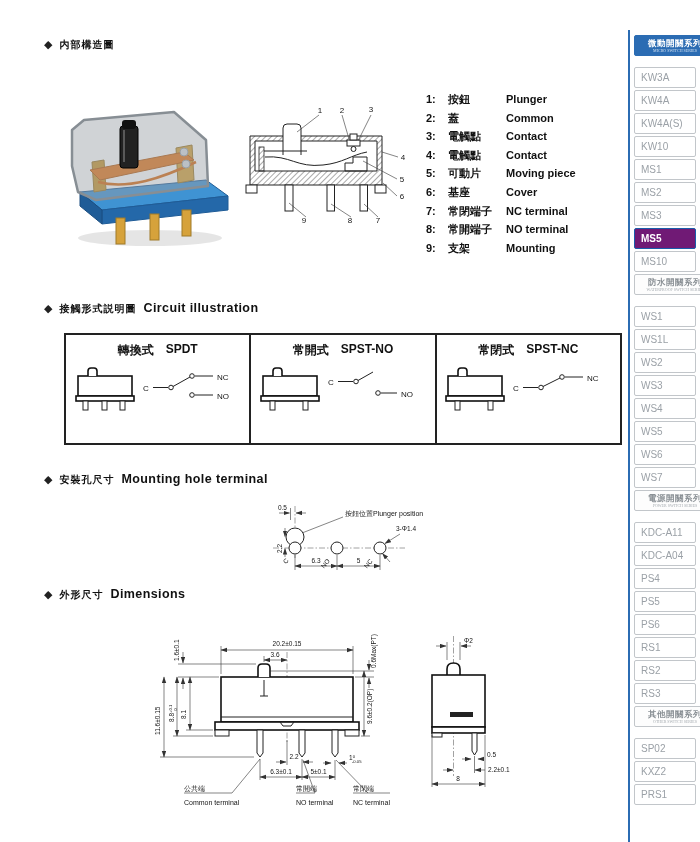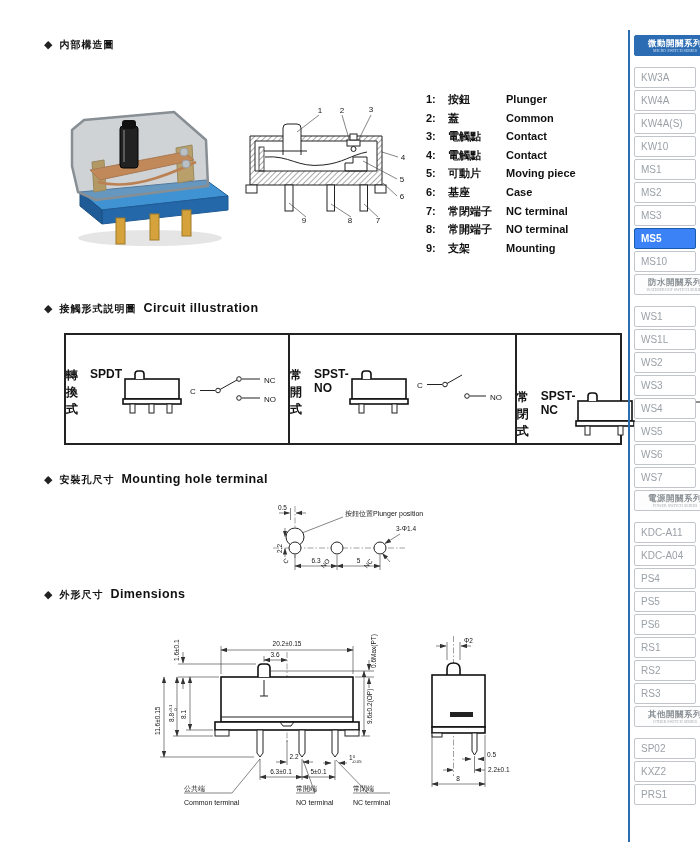--- a/index.html
+++ b/index.html
@@ -10,31 +10,31 @@
   .sec-title .diamond{font-size:11px;color:#222;}
   .sec-title .zh{font-weight:bold;font-size:10px;letter-spacing:1px;}
   .sec-title .en{font-size:12.5px;font-weight:bold;letter-spacing:.4px;}
   
   .parts{position:absolute;left:426px;top:92px;}
   .part-row{display:grid;grid-template-columns:22px 58px auto;height:18.6px;
             font-size:11px;font-weight:bold;align-items:baseline;}
   
   .circuit-table{position:absolute;left:64px;top:333px;width:558px;height:112px;
                  border:2px solid #222;display:flex;box-sizing:border-box;background:#fff;}
-  .circuit-cell{flex:1;border-right:2px solid #222;display:flex;align-items:center;}
-  .circuit-cell:last-child{border-right:none;margin-top:44px;}
+  .circuit-cell{flex:1;border-right:2px solid #222;display:flex;flex-direction:column;align-items:center;}
+  .circuit-cell:last-child{border-right:none;}
   .cc-title{margin-top:7px;display:flex;gap:12px;font-size:12px;font-weight:bold;}
   .cc-body{display:flex;align-items:center;gap:4px;margin-top:3px;}
   
   .sidebar{position:absolute;left:628px;top:30px;width:72px;height:812px;
            border-left:2px solid #2b6cb3;box-sizing:border-box;padding:5px 0 0 4px;}
   .sb-item{width:62px;height:21px;line-height:20px;margin-bottom:2px;padding-left:6px;
            box-sizing:border-box;font-size:10px;color:#9ba1a7;border:1px solid #c2c6ca;
            border-radius:2px;background:#fff;cursor:pointer;}
-  .sb-active{background:#3b82f6;border-color:#1a5cab;color:#fff;font-weight:bold;}
+  .sb-active{background:#701a75;border-color:#1a5cab;color:#fff;font-weight:bold;}
   .sb-header{width:82px;height:21px;margin-bottom:11px;box-sizing:border-box;
              border:1px solid #c2c6ca;border-radius:2px;display:flex;flex-direction:column;
              justify-content:center;align-items:center;background:#fdfdfd;font-family:Liberation Serif, serif;}
   .sb-hzh{font-size:8.5px;font-weight:bold;color:#8b9196;letter-spacing:.5px;line-height:9px;}
   .sb-hen{font-size:4px;color:#a6acb1;line-height:5px;white-space:nowrap;}
   .sb-blue{background:#2b6cb3;border-color:#2b6cb3;border-radius:2px 9px 2px 2px;}
   .sb-blue .sb-hzh{color:#fff;}
   .sb-blue .sb-hen{color:#cfe0f2;}
   
   .drw{position:absolute;}
@@ -145,21 +145,21 @@
         <span class="p-en">Contact</span>
       </div>
       <div class="part-row">
         <span class="p-num">5:</span>
         <span class="p-zh">可動片</span>
         <span class="p-en">Moving piece</span>
       </div>
       <div class="part-row">
         <span class="p-num">6:</span>
         <span class="p-zh">基座</span>
-        <span class="p-en">Case</span>
+        <span class="p-en">Cover</span>
       </div>
       <div class="part-row">
         <span class="p-num">7:</span>
         <span class="p-zh">常閉端子</span>
         <span class="p-en">NC terminal</span>
       </div>
       <div class="part-row">
         <span class="p-num">8:</span>
         <span class="p-zh">常開端子</span>
         <span class="p-en">NO terminal</span>

